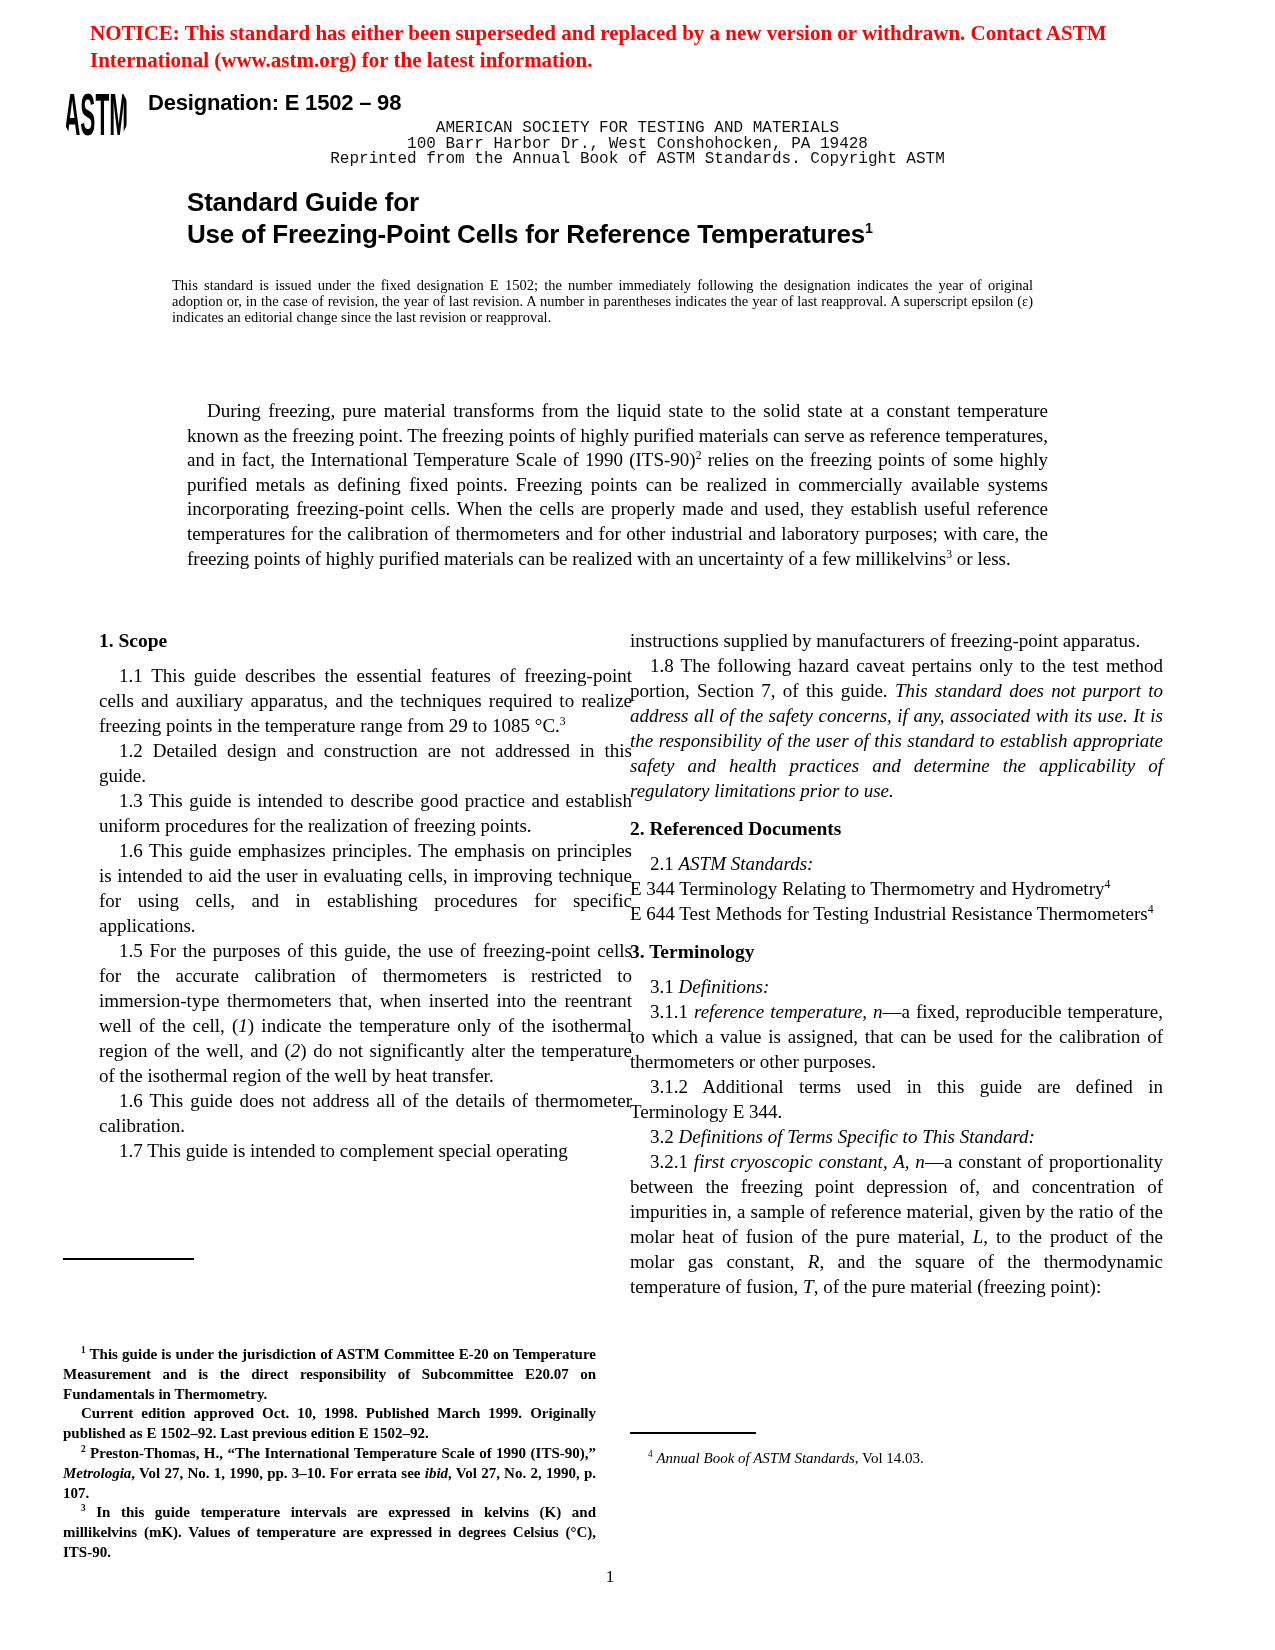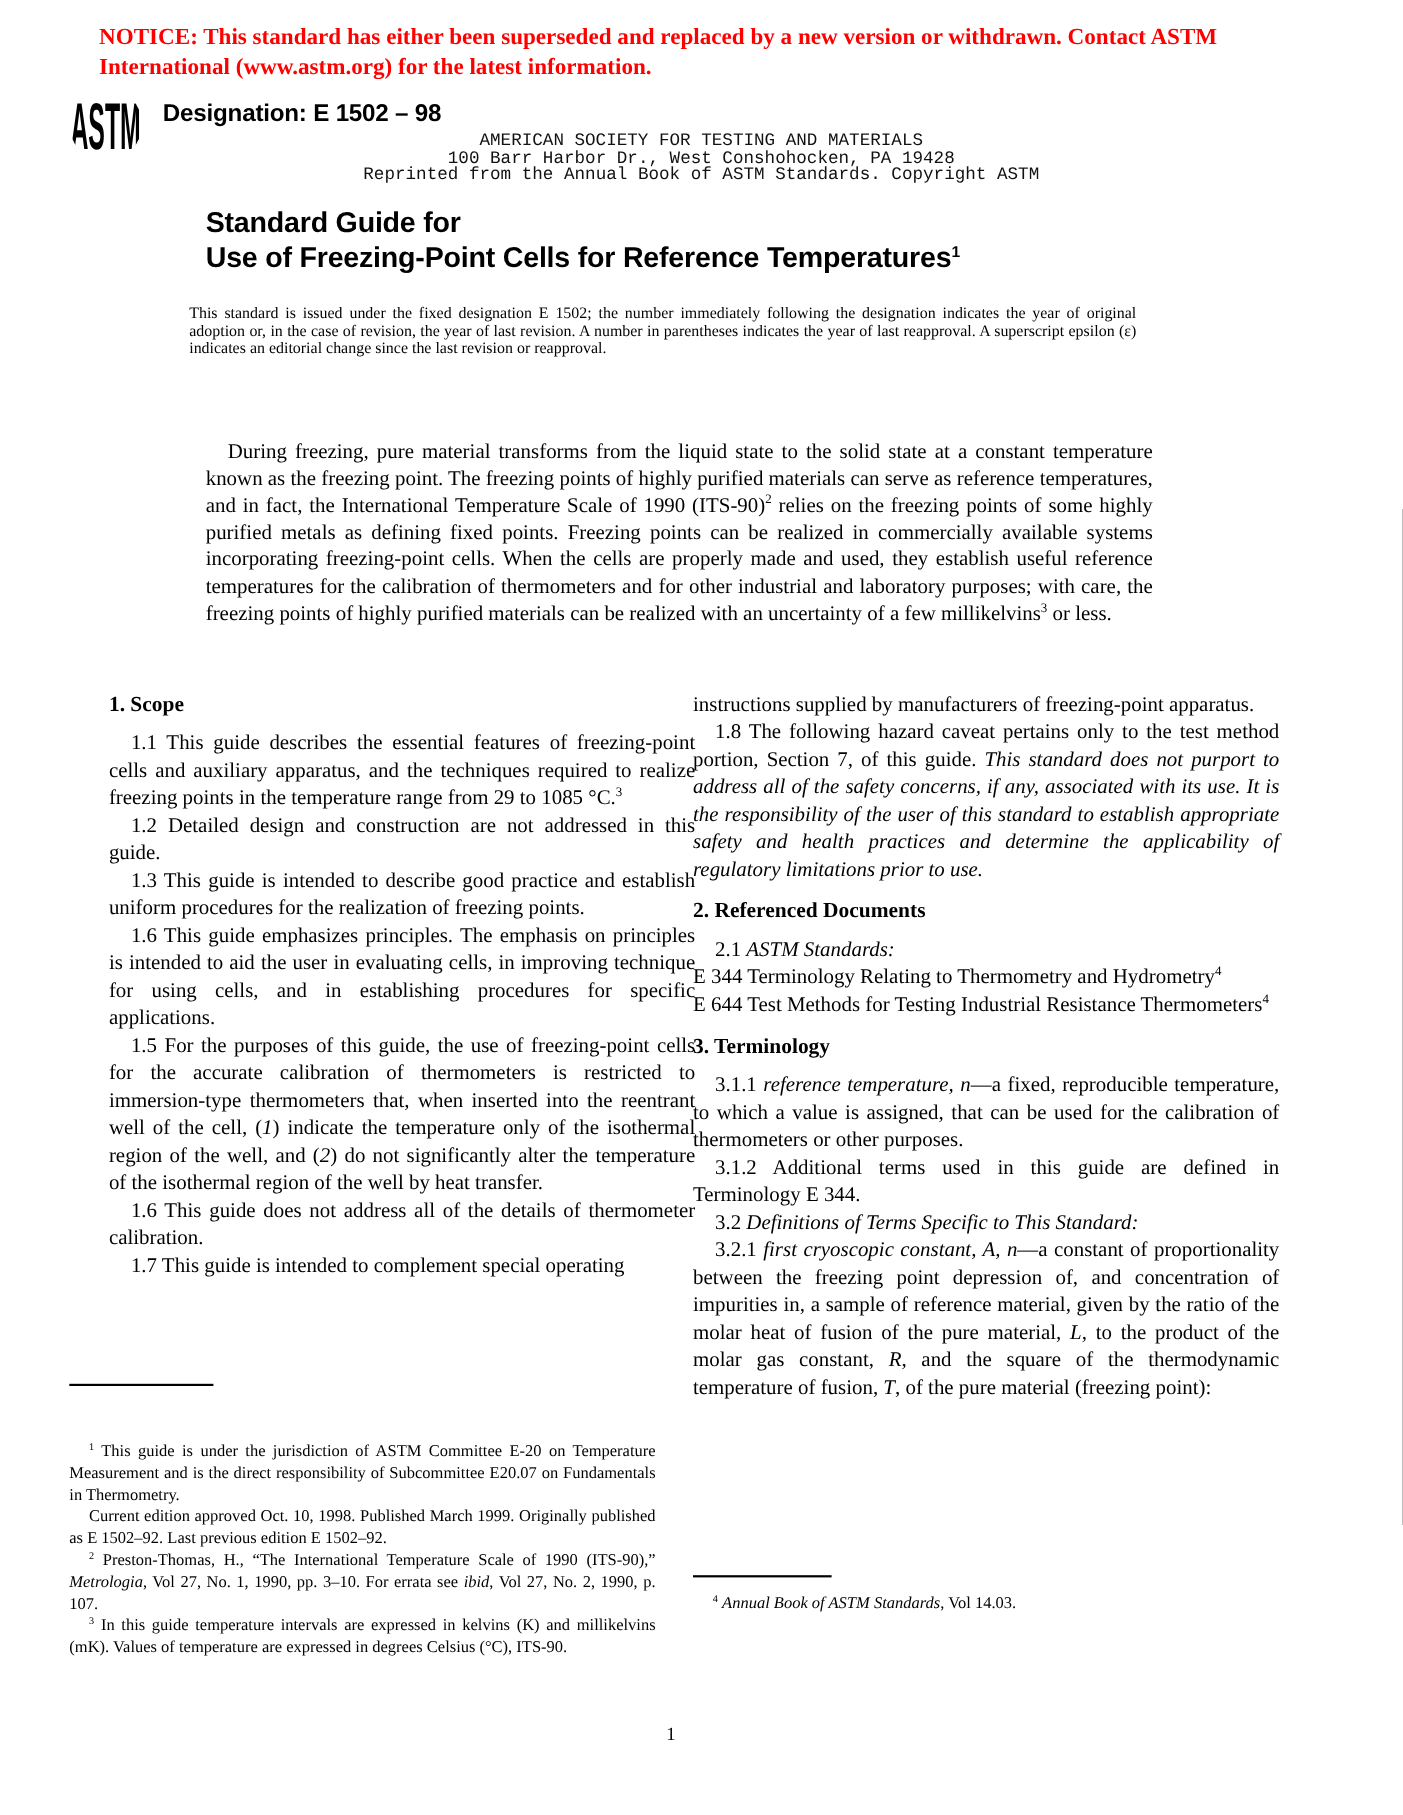--- a/index.html
+++ b/index.html
@@ -37,21 +37,21 @@
   .col h3{font-size:19.5px;line-height:25px;margin:0 0 10px 0;text-align:left;}
   .col h3.mt{margin-top:13px;}
   .col p{margin:0;text-indent:20px;}
   .col p.cont{text-indent:0;font-family:Liberation Serif, serif;}
   .col p.hang{padding-left:30px;text-indent:-30px;}
 
   .fn-rule{position:absolute;border-top:2px solid #000;}
   .fn-rule-left{left:63px;top:1258px;width:131px;}
   .fn-rule-right{left:630px;top:1432px;width:126px;}
   .fns{position:absolute;width:533px;font-size:15px;line-height:19.8px;text-align:justify;hyphens:auto;}
-  .fns-left{left:63px;top:1311px;}
+  .fns-left{left:63px;top:1345px;font-weight:bold;}
   .fns-right{left:630px;top:1449px;}
   .fns p{margin:0;text-indent:18px;}
 
   .pageno{position:absolute;left:0;top:1567px;width:1220px;text-align:center;font-size:17px;}
 
   sup{font-size:62%;vertical-align:super;line-height:0;}
   .it{font-style:italic;}
 </style>
 </head>
 <body>
@@ -101,20 +101,21 @@
   </div>
 
   <div class="col col-right">
     <p class="cont"><span>instructions supplied by manufacturers of freezing-point apparatus.</span></p>
     <p><span>1.8 The following hazard caveat pertains only to the test method portion, Section 7, of this guide. </span><span class="it">This standard does not purport to address all of the safety concerns, if any, associated with its use. It is the responsibility of the user of this standard to establish appropriate safety and health practices and determine the applicability of regulatory limitations prior to use.</span></p>
     <h3 class="mt">2. Referenced Documents</h3>
     <p><span>2.1 </span><span class="it">ASTM Standards:</span></p>
     <p class="hang"><span>E 344 Terminology Relating to Thermometry and Hydrometry</span><sup>4</sup></p>
     <p class="hang"><span>E 644 Test Methods for Testing Industrial Resistance Thermometers</span><sup>4</sup></p>
     <h3 class="mt">3. Terminology</h3>
+    <p><span>3.1 </span><span class="it">Definitions:</span></p>
     <p><span>3.1.1 </span><span class="it">reference temperature, n</span><span>—a fixed, reproducible temperature, to which a value is assigned, that can be used for the calibration of thermometers or other purposes.</span></p>
     <p><span>3.1.2 Additional terms used in this guide are defined in Terminology E 344.</span></p>
     <p><span>3.2 </span><span class="it">Definitions of Terms Specific to This Standard:</span></p>
     <p><span>3.2.1 </span><span class="it">first cryoscopic constant, A, n</span><span>—a constant of proportionality between the freezing point depression of, and concentration of impurities in, a sample of reference material, given by the ratio of the molar heat of fusion of the pure material, </span><span class="it">L</span><span>, to the product of the molar gas constant, </span><span class="it">R</span><span>, and the square of the thermodynamic temperature of fusion, </span><span class="it">T</span><span>, of the pure material (freezing point):</span></p>
   </div>
 
   <div class="fn-rule fn-rule-left"></div>
   <div class="fns fns-left">
     <p><sup>1</sup><span> This guide is under the jurisdiction of ASTM Committee E-20 on Temperature Measurement and is the direct responsibility of Subcommittee E20.07 on Fundamentals in Thermometry.</span></p>
     <p><span>Current edition approved Oct. 10, 1998. Published March 1999. Originally published as E 1502–92. Last previous edition E 1502–92.</span></p>

